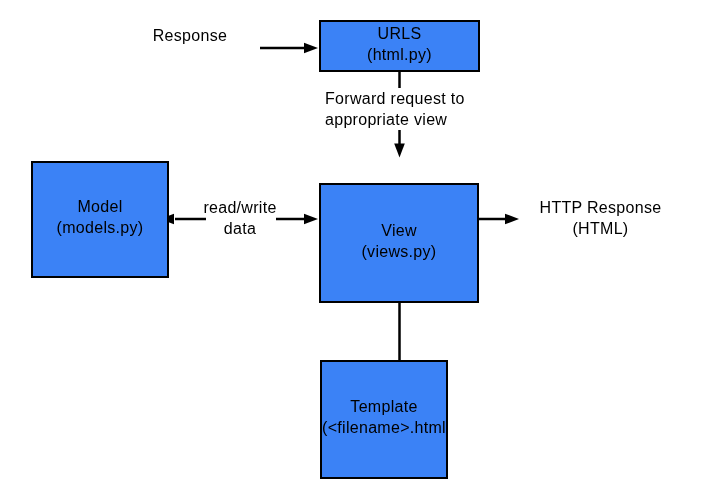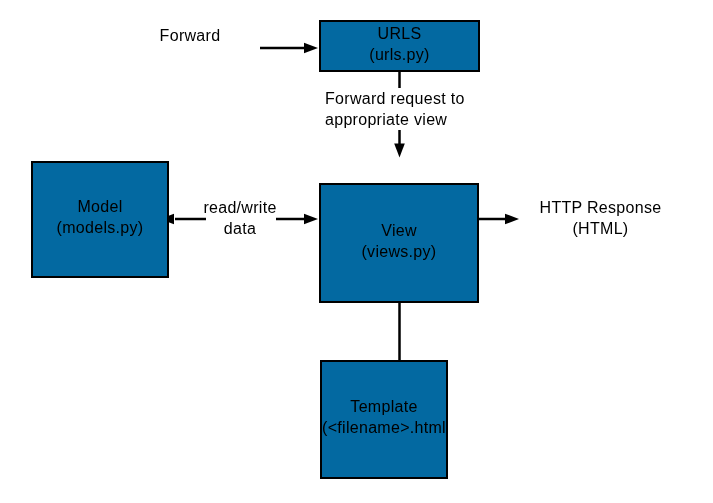--- a/index.html
+++ b/index.html
@@ -23,21 +23,21 @@
     position: absolute;
     left: 0;
     top: 0;
     width: 713px;
     height: 503px;
   }
   .box {
     position: absolute;
     box-sizing: border-box;
     border: 2.5px solid #000000;
-    background: #0369a1;
+    background: #3b82f6;
     display: flex;
     flex-direction: column;
     align-items: center;
     justify-content: center;
     text-align: left;
     padding-bottom: 5px;
   }
   .box span { display: block; white-space: nowrap; }
   .label {
     position: absolute;
@@ -88,40 +88,40 @@
       <polygon class="fill" points="519,219 505,213.7 505,224.3"></polygon>
     </g>
     <g>
       <line class="stroke" x1="399.5" y1="295" x2="399.5" y2="360"></line>
       <polygon class="fill" points="399.5,281.5 394.2,295.5 404.8,295.5"></polygon>
     </g>
   </svg>
 
   <div class="box" id="box-urls">
     <span>URLS</span>
-    <span>(urls.py)</span>
+    <span>(html.py)</span>
   </div>
 
   <div class="box" id="box-model">
     <span>Model</span>
     <span>(models.py)</span>
   </div>
 
   <div class="box" id="box-view">
     <span>View</span>
     <span>(views.py)</span>
   </div>
 
   <div class="box" id="box-template">
     <span>Template</span>
     <span>(&lt;filename&gt;.html</span>
   </div>
 
   <div class="label" id="label-http-request">
-    <span>Forward</span>
+    <span>Response</span>
   </div>
 
   <div class="label" id="label-forward">
     <span>Forward request to</span>
     <span>appropriate view</span>
   </div>
 
   <div class="label" id="label-readwrite">
     <span>read/write</span>
     <span>data</span>

